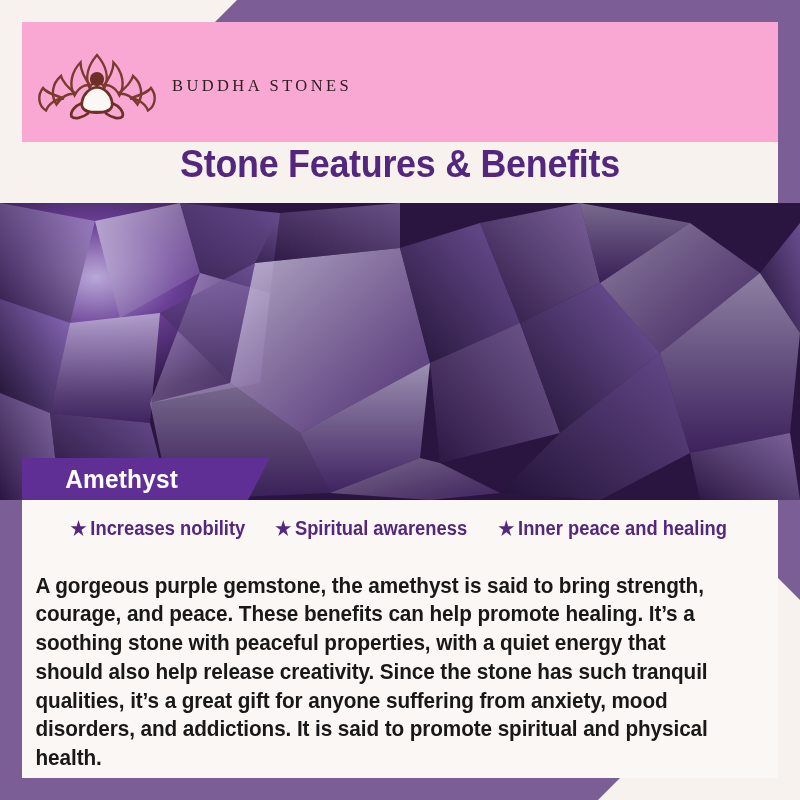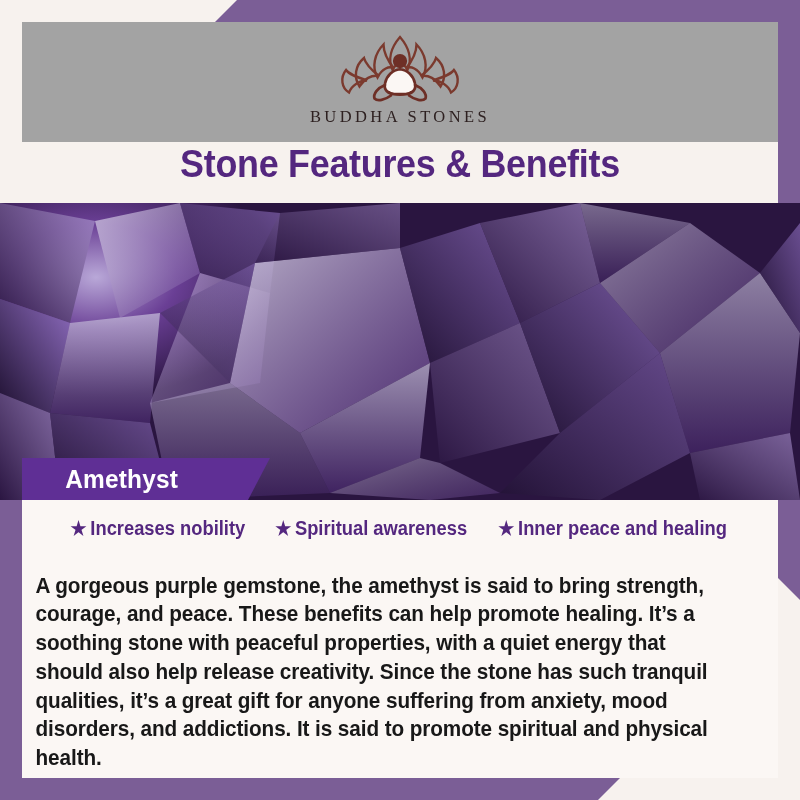--- a/index.html
+++ b/index.html
@@ -67,23 +67,22 @@
     top: 22px;
     width: 756px;
     height: 756px;
     background: #fbf7f4;
   }
 
   
   .header {
     position: relative;
     height: 120px;
-    background: #a3a3a3;
+    background: #f9a8d4;
     display: flex;
-    flex-direction: column;
     align-items: center;
     justify-content: flex-start;
     padding-top: 6px;
     box-sizing: border-box;
   }
   .logo-mark {
     width: 150px;
     height: 78px;
     display: block;
   }

